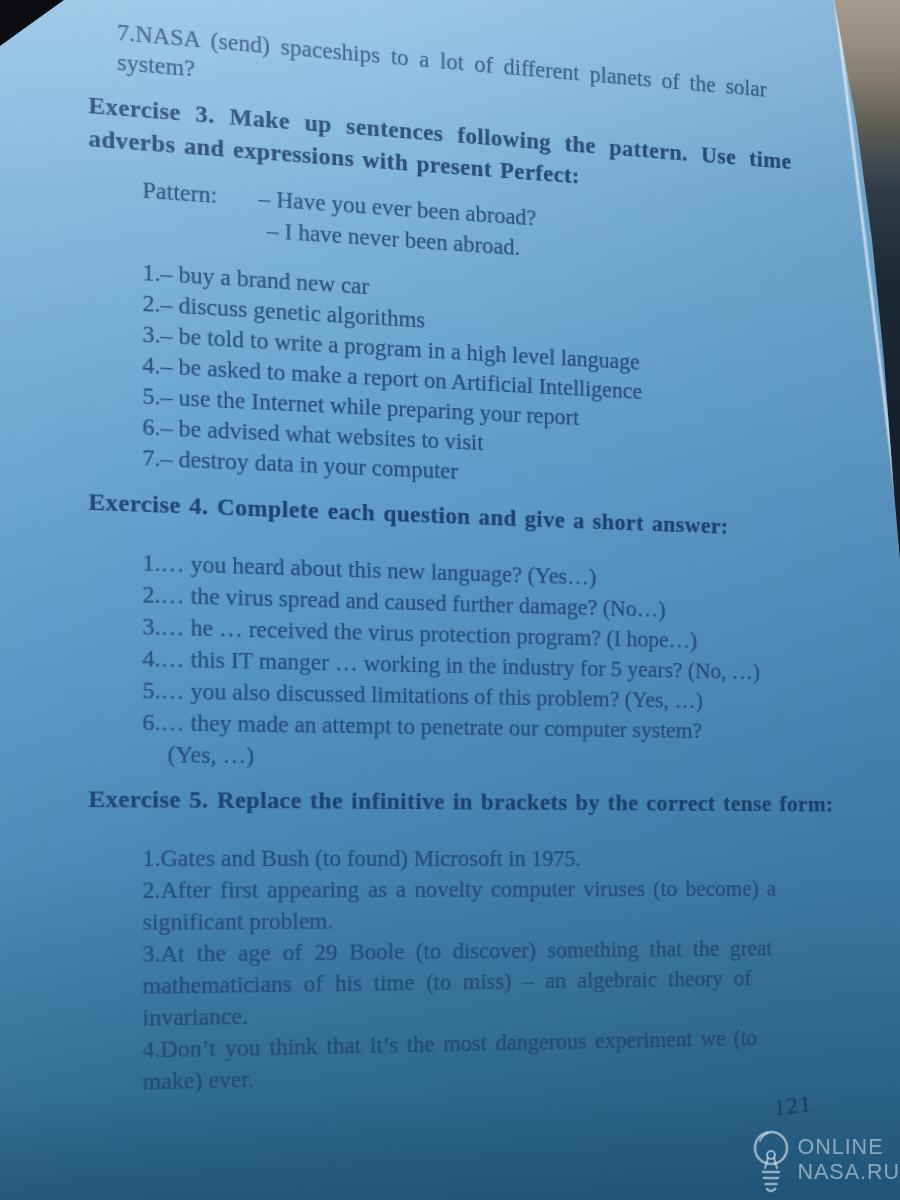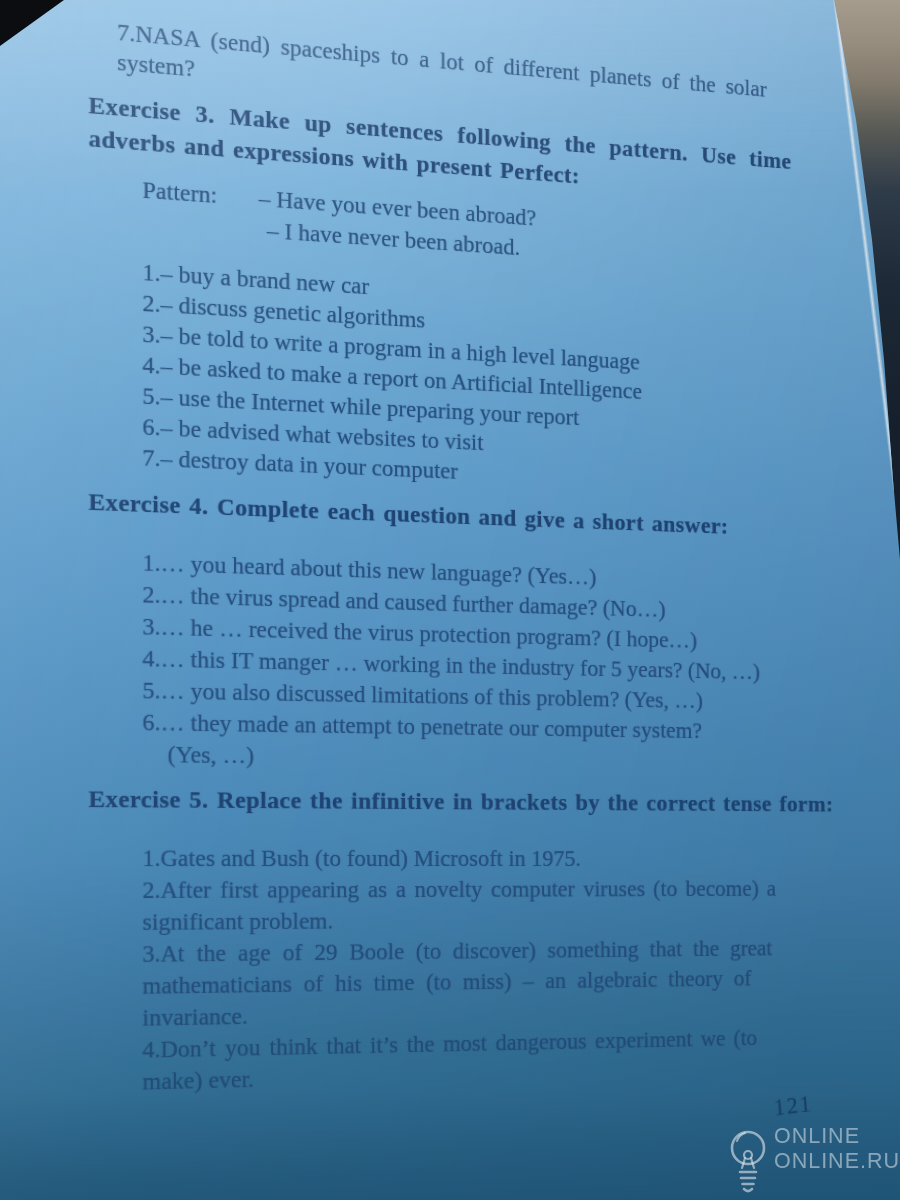--- a/index.html
+++ b/index.html
@@ -73,21 +73,21 @@
     pointer-events:none;
     background:
       linear-gradient(to bottom, rgba(255,255,255,0.10) 0%, rgba(255,255,255,0) 16%),
       linear-gradient(to top, rgba(13,53,78,0.40) 0%, rgba(13,53,78,0.14) 9%, rgba(13,53,78,0) 28%),
       linear-gradient(105deg, rgba(255,255,255,0.07) 0%, rgba(255,255,255,0) 35%, rgba(10,40,70,0.10) 88%),
       radial-gradient(120% 55% at 35% 0%, rgba(255,255,255,0.09), rgba(255,255,255,0) 60%);
   }
   
   .watermark {
     position:absolute; right:0px; bottom:4px;
-    display:flex; align-items:flex-start;
+    display:flex; align-items:center;
     font-family:"Liberation Sans","DejaVu Sans",sans-serif;
     color:rgba(224,230,235,0.55);
   }
   .watermark .wm-text { line-height:25px; font-size:21.5px; letter-spacing:1px; }
   .watermark svg { display:block; margin-right:2px; }
 </style>
 </head>
 <body>
 
 <div class="bg-right"></div>
@@ -157,15 +157,15 @@
   <svg width="48" height="72" viewBox="0 0 48 72" fill="none" stroke="rgba(226,232,237,0.6)" stroke-width="2.6" stroke-linecap="round">
     <circle cx="24" cy="24" r="16"></circle>
     <path d="M13 17 A 13 13 0 0 1 21 9" stroke-width="2"></path>
     <circle cx="24" cy="31" r="4" stroke-width="2.2"></circle>
     <path d="M21 34 L18 44 M27 34 L30 44" stroke-width="2.2"></path>
     <path d="M16 48 H32 M17 54 H31 M18.5 60 H29.5"></path>
     <path d="M20 65 q4 4 8 0"></path>
   </svg>
   <div class="wm-text">
     <div>ONLINE</div>
-    <div>ONLINE.RU</div>
+    <div>NASA.RU</div>
   </div>
 </div>
 
 </body></html>

